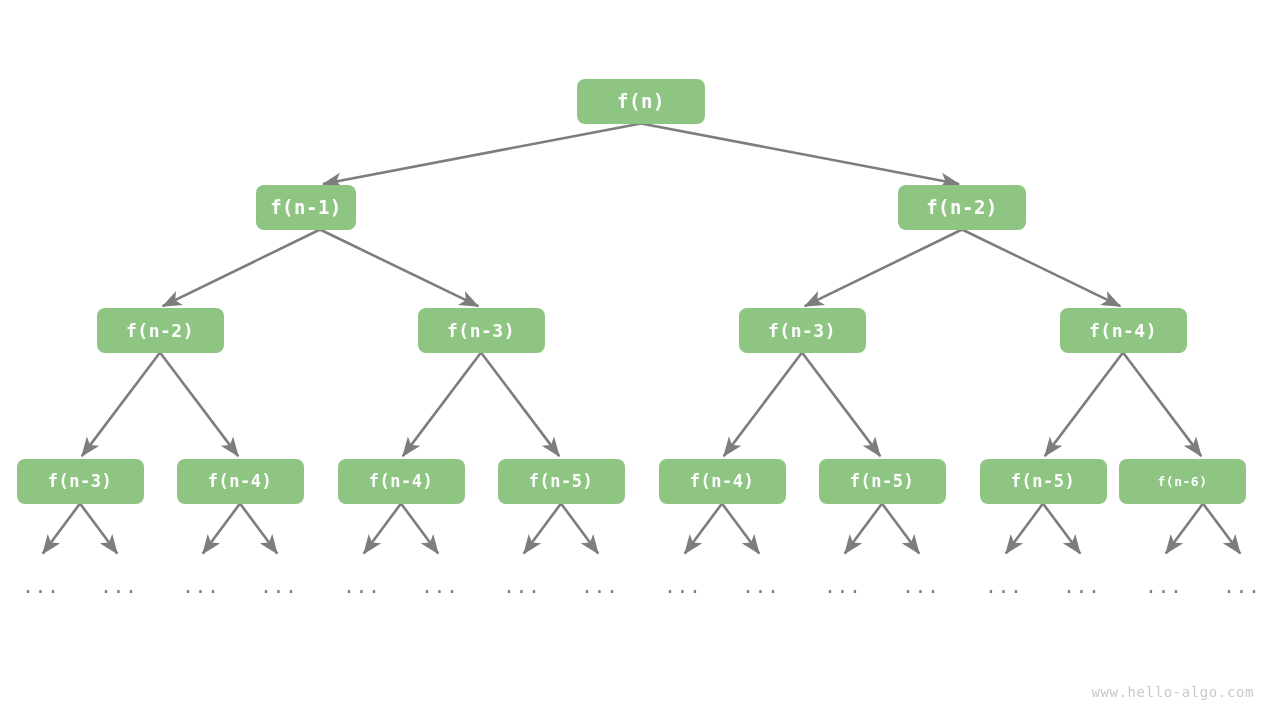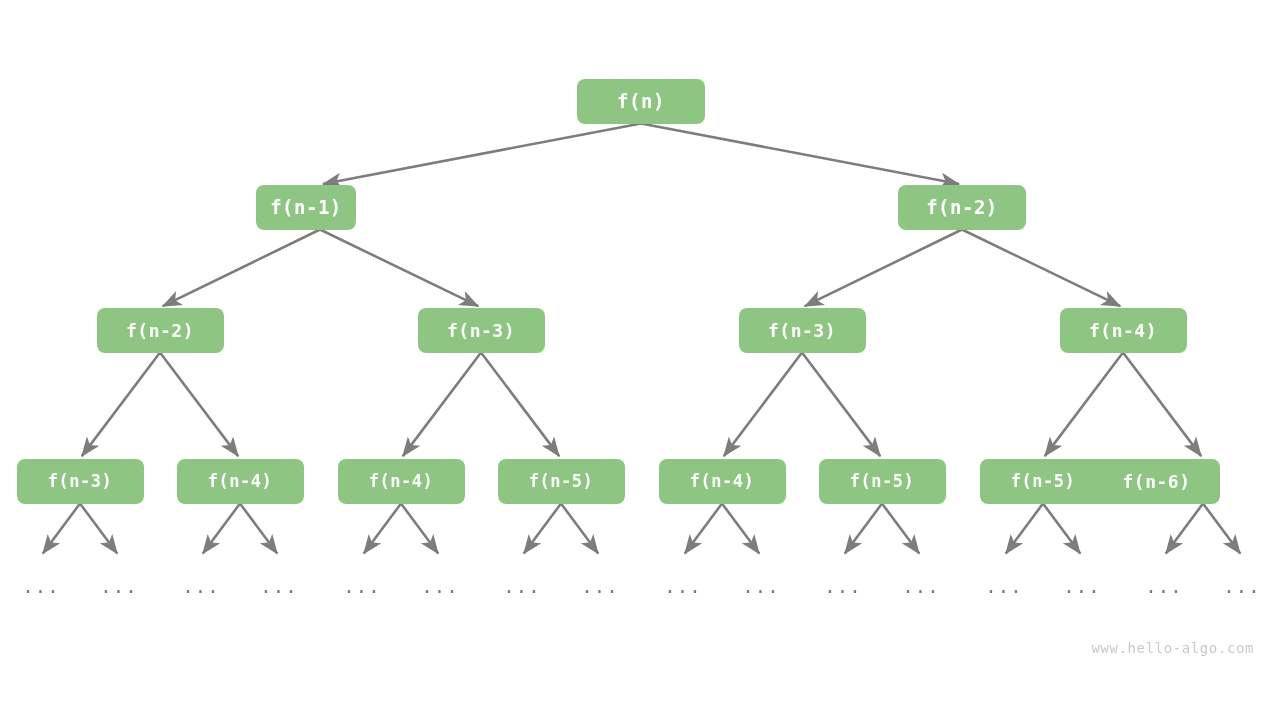--- a/index.html
+++ b/index.html
@@ -55,21 +55,21 @@
     z-index: 2;
   }
   #watermark {
     position: absolute;
     color: #c9c9c9;
     font-family: "DejaVu Sans Mono", monospace;
     font-size: 14px;
     letter-spacing: 0.6px;
     white-space: nowrap;
     right: 26px;
-    top: 640px;
+    top: 684px;
     z-index: 3;
   }
 </style>
 </head>
 <body>
 
 <div id="canvas">
 
   <svg id="edges" viewBox="0 0 1280 720" width="1280" height="720" xmlns="http://www.w3.org/2000/svg">
     <defs>
@@ -147,21 +147,21 @@
       </div>
       <div class="node" style="left: 658.5px; top: 458.5px; width: 127px; height: 45px; background: rgb(142, 197, 131); color: rgb(255, 255, 255); font-size: 17px;">
         <span>f(n-4)</span>
       </div>
       <div class="node" style="left: 818.5px; top: 458.5px; width: 127px; height: 45px; background: rgb(142, 197, 131); color: rgb(255, 255, 255); font-size: 17px;">
         <span>f(n-5)</span>
       </div>
       <div class="node" style="left: 979.5px; top: 458.5px; width: 127px; height: 45px; background: rgb(142, 197, 131); color: rgb(255, 255, 255); font-size: 17px;">
         <span>f(n-5)</span>
       </div>
-      <div class="node" style="left: 1093px; top: 458.5px; width: 127px; height: 45px; background: rgb(142, 197, 131); color: rgb(255, 255, 255); font-size: 18px;">
+      <div class="node" style="left: 1119px; top: 458.5px; width: 127px; height: 45px; background: rgb(142, 197, 131); color: rgb(255, 255, 255); font-size: 13px;">
         <span>f(n-6)</span>
       </div>
     </div>
   <div id="ellipsis-layer">
       <div class="ellipsis" style="left: 41px; top: 586px; color: rgb(125, 125, 125);">...</div>
       <div class="ellipsis" style="left: 119px; top: 586px; color: rgb(125, 125, 125);">...</div>
       <div class="ellipsis" style="left: 201px; top: 586px; color: rgb(125, 125, 125);">...</div>
       <div class="ellipsis" style="left: 279px; top: 586px; color: rgb(125, 125, 125);">...</div>
       <div class="ellipsis" style="left: 362px; top: 586px; color: rgb(125, 125, 125);">...</div>
       <div class="ellipsis" style="left: 440px; top: 586px; color: rgb(125, 125, 125);">...</div>

